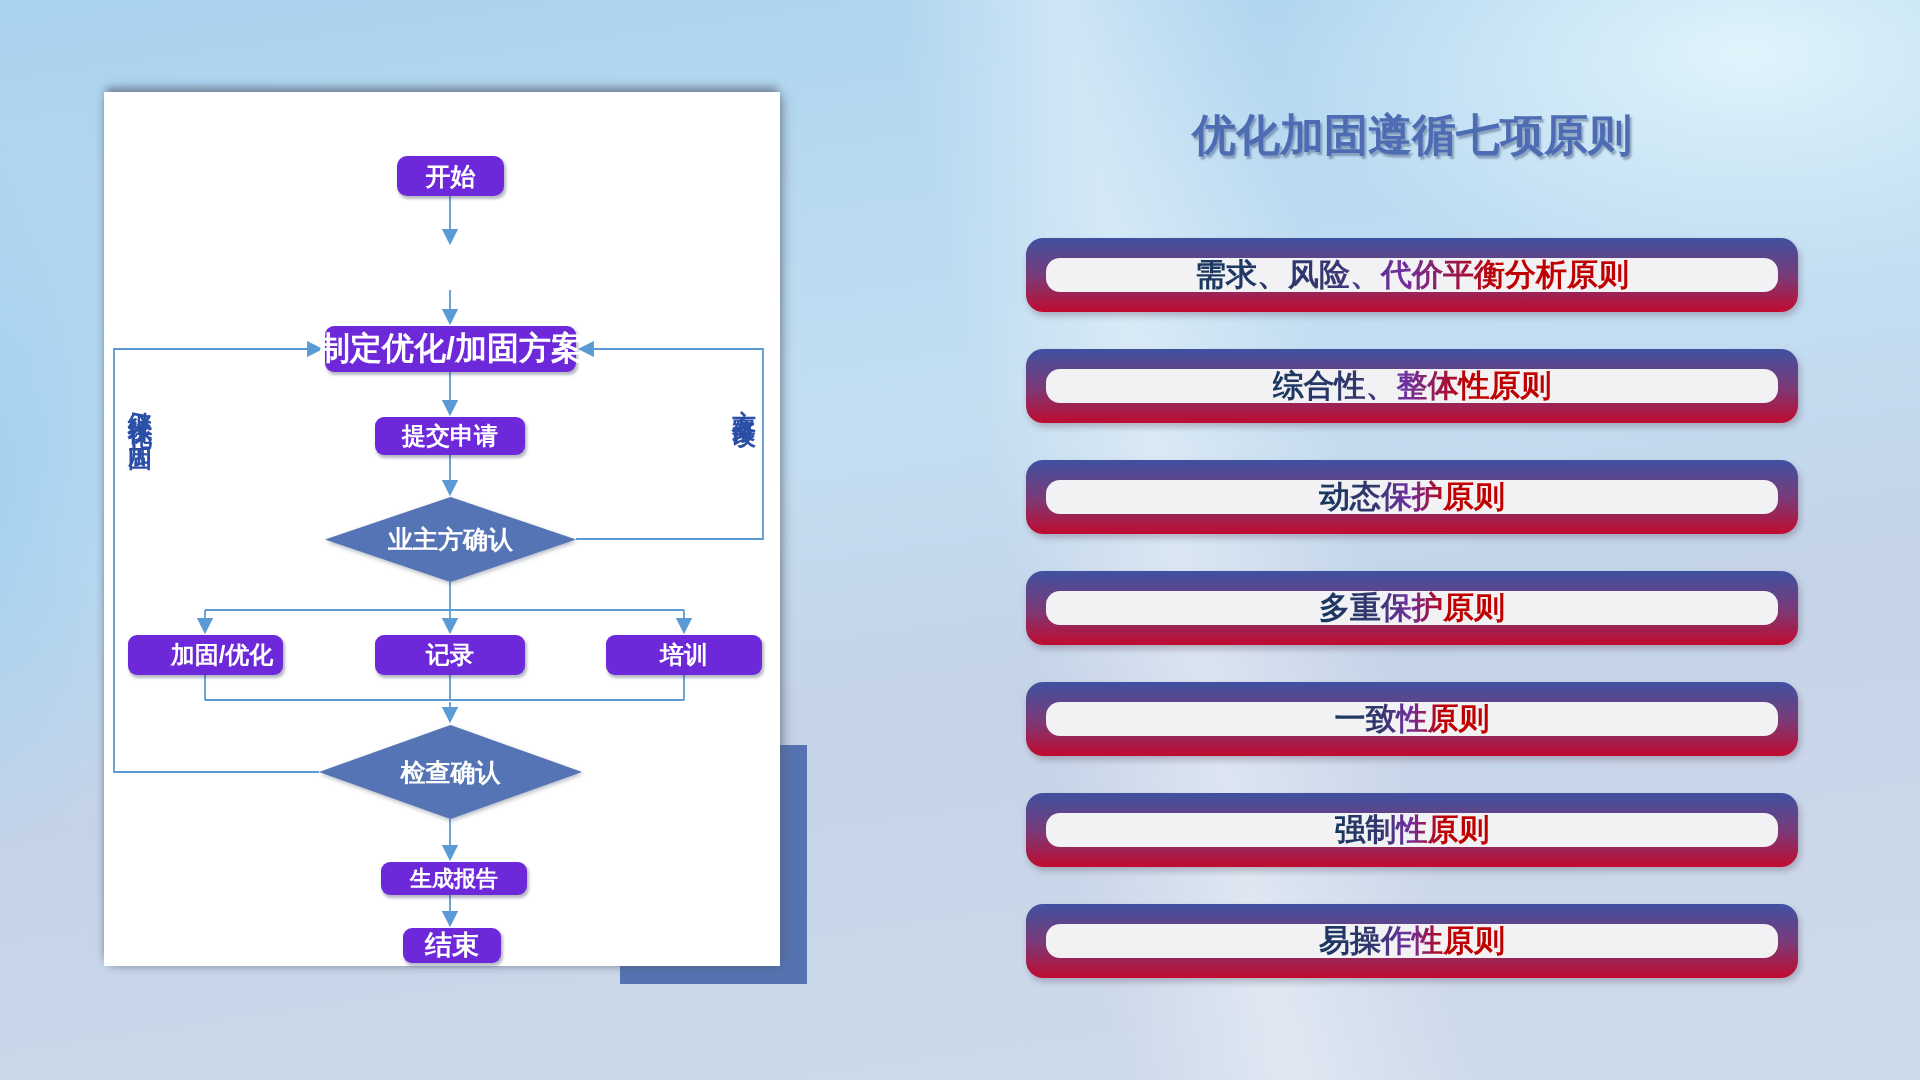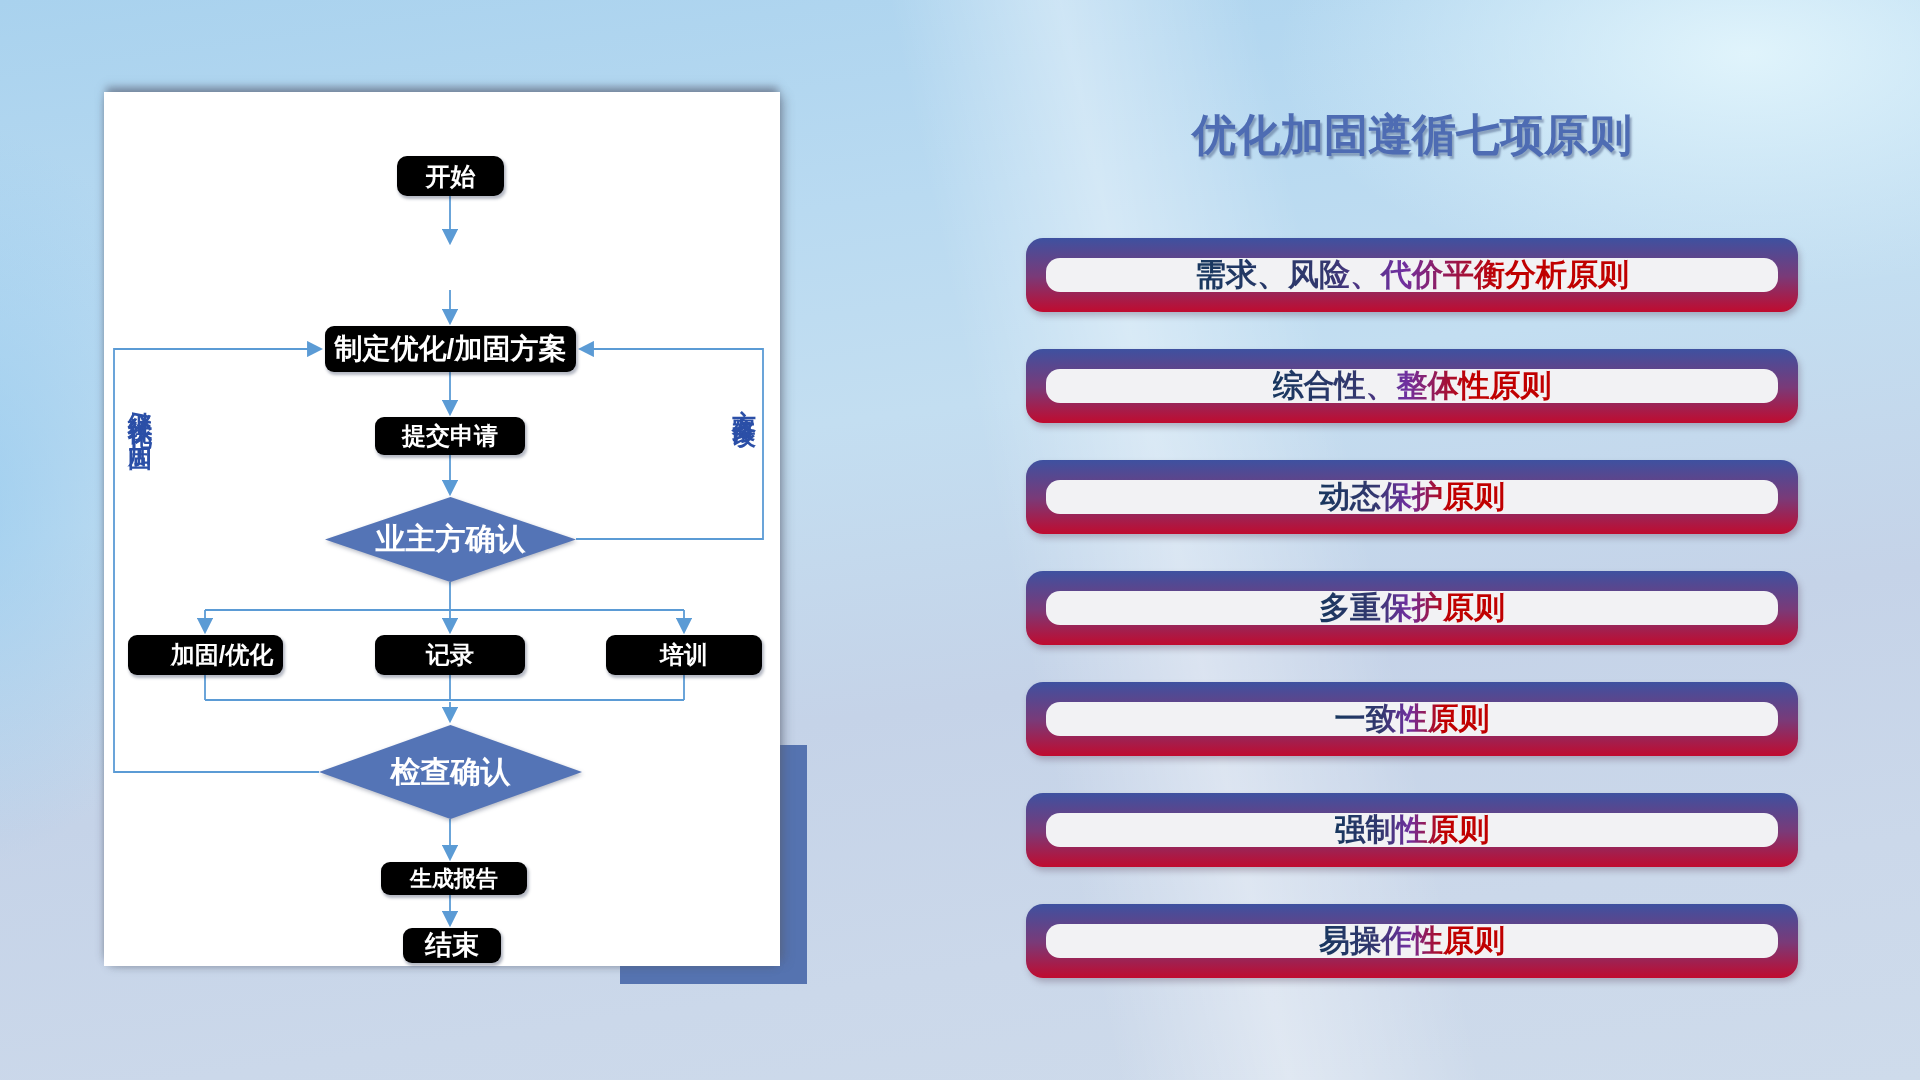--- a/index.html
+++ b/index.html
@@ -26,42 +26,42 @@
     box-shadow:
       0 -7px 8px -2px rgba(88,96,114,0.62),
       8px 0 10px -4px rgba(88,96,114,0.45),
       0 6px 8px -5px rgba(88,96,114,0.38),
       -5px 0 8px -5px rgba(88,96,114,0.28);
   }
   .connectors { position:absolute; left:0; top:0; width:676px; height:874px; }
 
   .node {
     position:absolute; display:flex; align-items:center; justify-content:center;
-    background:#000000; color:#ffffff; font-weight:bold; text-align:center;
+    background:#6d28d9; color:#ffffff; font-weight:bold; text-align:center;
     border-radius:9px; box-shadow:1.5px 2.5px 3px rgba(40,52,84,0.35);
     line-height:1.05; white-space:nowrap;
   }
   .n-start    { left:293px; top:64px;  width:107px; height:40px; font-size:25px; border-radius:10px; }
   .n-risk     { left:189px; top:154px; width:312px; height:44px; font-size:25px; }
-  .n-plan     { left:221px; top:234px; width:251px; height:46px; font-size:28px; }
+  .n-plan     { left:221px; top:234px; width:251px; height:46px; font-size:32px; }
   .n-submit   { left:271px; top:325px; width:150px; height:38px; font-size:24px; }
   .n-reinf    { left:24px;  top:543px; width:155px; height:40px; font-size:24px;padding-left:33px; }
   .n-record   { left:271px; top:543px; width:150px; height:40px; font-size:24px; }
   .n-train    { left:502px; top:543px; width:156px; height:40px; font-size:24px; }
   .n-report   { left:277px; top:770px; width:146px; height:33px; font-size:22px; }
   .n-end      { left:299px; top:836px; width:98px;  height:35px; font-size:27px; }
 
   .diamond-wrap { position:absolute; filter:drop-shadow(1.5px 2.5px 2px rgba(40,52,84,0.35)); }
   .d1 { left:221px; top:405px; width:251px; height:85px; }
   .d2 { left:215px; top:633px; width:263px; height:94px; }
   .diamond {
     width:100%; height:100%; background:#5474B6;
     clip-path:polygon(50% 0, 100% 50%, 50% 100%, 0 50%);
     display:flex; align-items:center; justify-content:center;
-    color:#fff; font-weight:bold; font-size:30px; white-space:nowrap;
+    color:#fff; font-weight:bold; font-size:25px; white-space:nowrap;
   }
 
   .vlabel {
     position:absolute; writing-mode:vertical-rl;
     color:#2B4FA7; font-weight:bold; font-size:24px; letter-spacing:5px;
     white-space:nowrap; line-height:1;
   }
   .v-continue { left:24px;  top:300px; }
   .v-revise   { left:628px; top:298px; }
 

